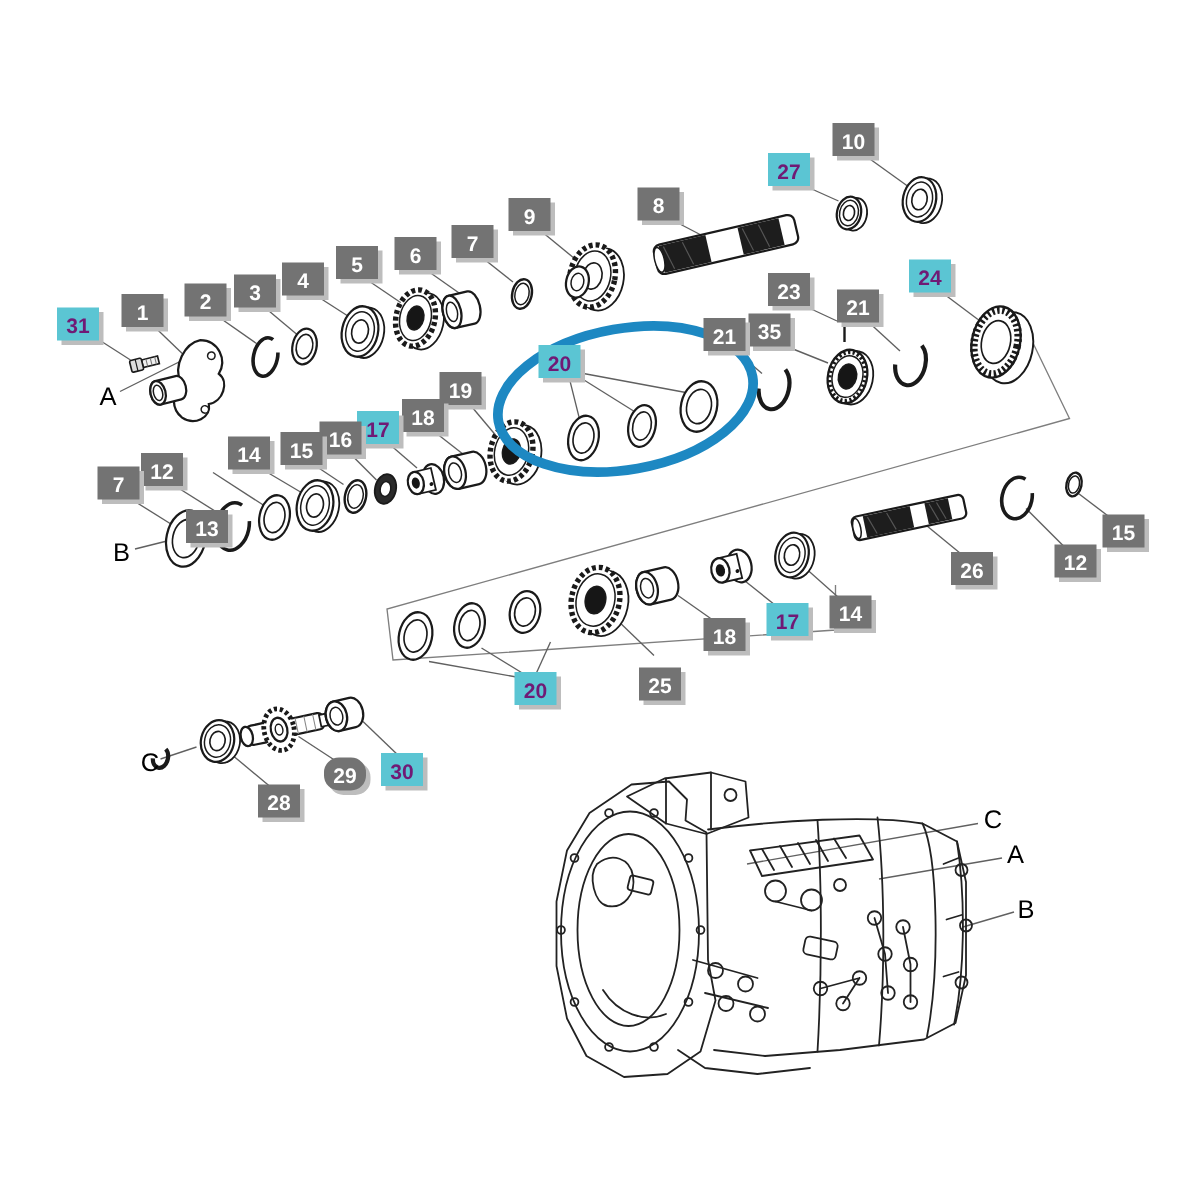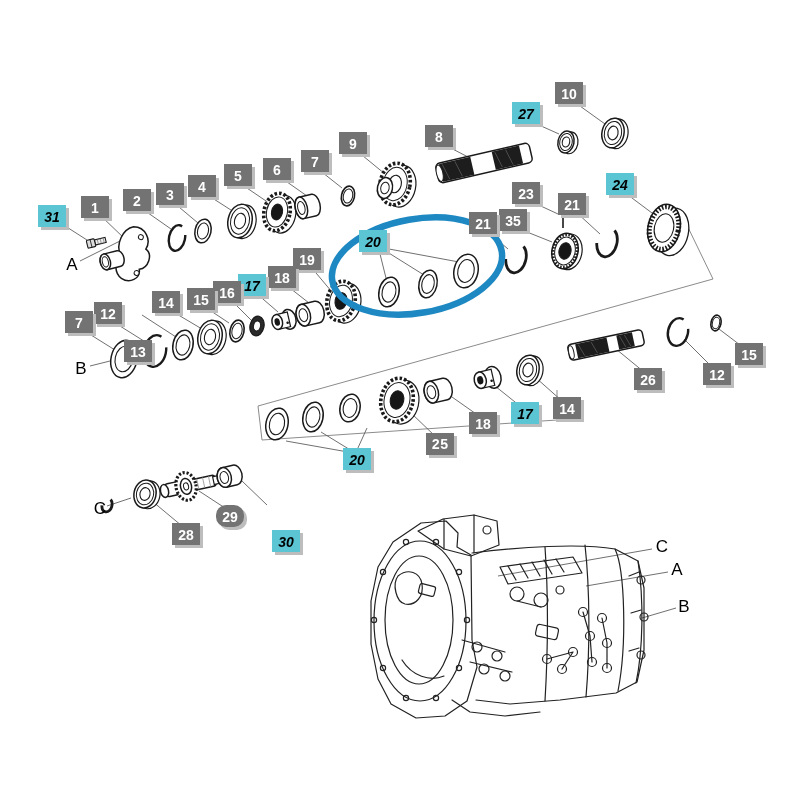--- a/index.html
+++ b/index.html
@@ -11,21 +11,21 @@
   svg#diagram{position:absolute;left:0;top:0;}
   #labels{position:absolute;left:0;top:0;width:800px;height:800px;pointer-events:none;}
   .callout{
     position:absolute;transform:translate(-50%,-50%);
     min-width:20px;height:21px;padding:1px 4px 0 4px;
     display:flex;align-items:center;justify-content:center;
     font-size:14px;font-weight:bold;line-height:1;
     box-shadow:3px 3px 0 #bdbdbd;
   }
   .callout.dark{background:#737373;color:#ffffff;}
-  .callout.teal{background:#5bc5d3;color:#000000;font-style:italic;}
+  .callout.teal{background:#5bc5d3;color:#701a75;}
   .letter{
     position:absolute;transform:translate(-50%,-50%);
     font-size:17px;color:#000;font-weight:400;
   }
 </style>
 </head>
 <body>
 
 <div id="stage">
   <svg id="diagram" width="800" height="800" viewBox="0 0 800 800" xmlns="http://www.w3.org/2000/svg">
@@ -405,28 +405,28 @@
       <div class="callout teal" style="left: 252px; top: 285px;">17</div>
       <div class="callout dark" style="left: 227px; top: 292px;">16</div>
       <div class="callout dark" style="left: 201px; top: 299px;">15</div>
       <div class="callout dark" style="left: 166px; top: 302px;">14</div>
       <div class="callout dark" style="left: 138px; top: 307px; margin-top: 44px;">13</div>
       <div class="callout dark" style="left: 108px; top: 313px;">12</div>
       <div class="callout dark" style="left: 79px; top: 322px;">7</div>
       <div class="callout dark" style="left: 648px; top: 379px;">26</div>
       <div class="callout dark" style="left: 717px; top: 374px;">12</div>
       <div class="callout dark" style="left: 749px; top: 354px;">15</div>
-      <div class="callout dark" style="left: 440px; top: 444px; font-family: Liberation Mono, monospace;">25</div>
+      <div class="callout dark" style="left: 440px; top: 456px;">25</div>
       <div class="callout dark" style="left: 483px; top: 423px;">18</div>
       <div class="callout teal" style="left: 525px; top: 413px;">17</div>
       <div class="callout dark" style="left: 567px; top: 408px;">14</div>
       <div class="callout teal" style="left: 357px; top: 459px;">20</div>
       <div class="callout dark" style="left: 186px; top: 534px;">28</div>
       <div class="callout dark" style="left: 230px; top: 516px; border-radius: 10px;">29</div>
-      <div class="callout teal" style="left: 286px; top: 513px; margin-top: 28px;">30</div>
+      <div class="callout teal" style="left: 268px; top: 513px;">30</div>
       <div class="letter" style="left: 72px; top: 265px;">A</div>
       <div class="letter" style="left: 81px; top: 369px;">B</div>
       <div class="letter" style="left: 100px; top: 509px;">C</div>
       <div class="letter" style="left: 662px; top: 547px;">C</div>
       <div class="letter" style="left: 677px; top: 570px;">A</div>
       <div class="letter" style="left: 684px; top: 607px;">B</div>
     </div>
 </div>
 
 </body></html>

